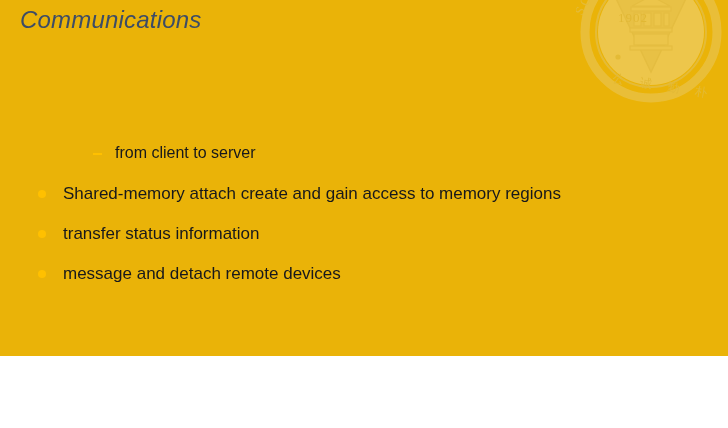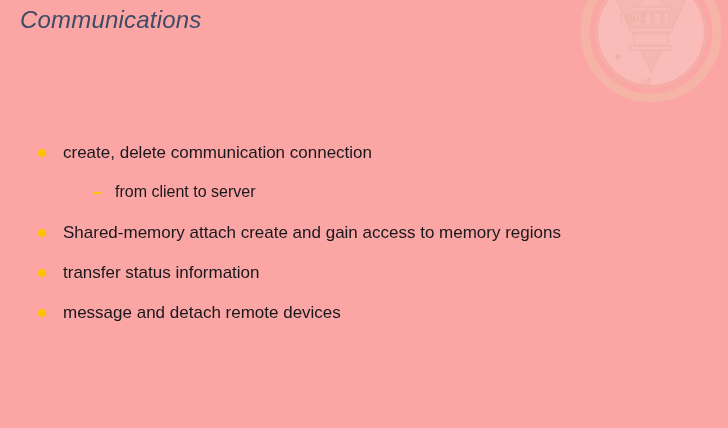--- a/index.html
+++ b/index.html
@@ -3,22 +3,22 @@
 <meta charset="utf-8">
 <style>
   html, body {
     margin: 0;
     padding: 0;
     background: #ffffff;
   }
   #slide {
     position: relative;
     width: 728px;
-    height: 428px;
-    background: #fca5a5;
+    height: 356px;
+    background: #eab308;
     overflow: hidden;
     font-family: "Liberation Sans", "DejaVu Sans", sans-serif;
   }
 
   
   #slide-title {
     position: absolute;
     left: 20px;
     top: 6px;
     font-size: 24px;
@@ -131,24 +131,20 @@
 
         <circle cx="42" cy="71" r="2.6" fill="#d8ce9f"></circle>
 
         <text x="36" y="96" font-family="'DejaVu Sans', sans-serif" font-size="12" fill="#d3c89d" letter-spacing="6" transform="rotate(9 36 96)">公 诚 勤 朴</text>
       </g>
     </svg>
   </div>
 
   <div id="bullet-list">
 
-    <div class="bullet-row level-1">
-      <span class="marker-dot"></span>
-      <span class="bullet-text">create, delete communication connection</span>
-    </div>
 
 
     <div class="bullet-row level-2">
       <span class="marker-dash"></span>
       <span class="bullet-text">from client to server</span>
     </div>
 
     <div class="bullet-row level-1">
       <span class="marker-dot"></span>
       <span class="bullet-text">Shared-memory attach create and gain access to memory regions</span>

